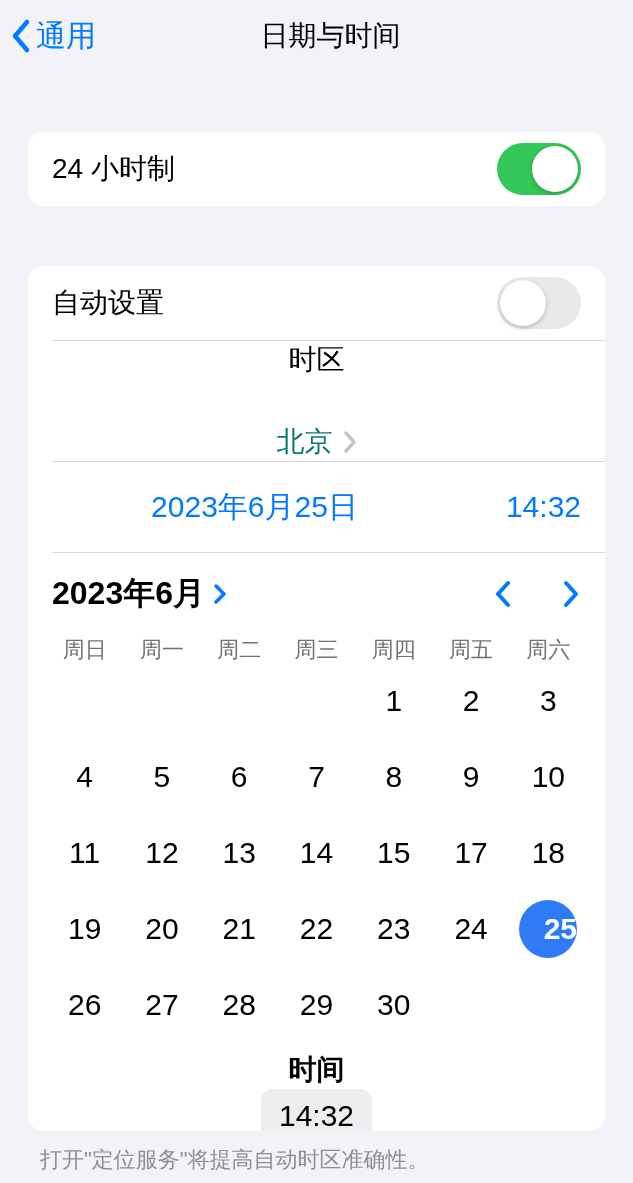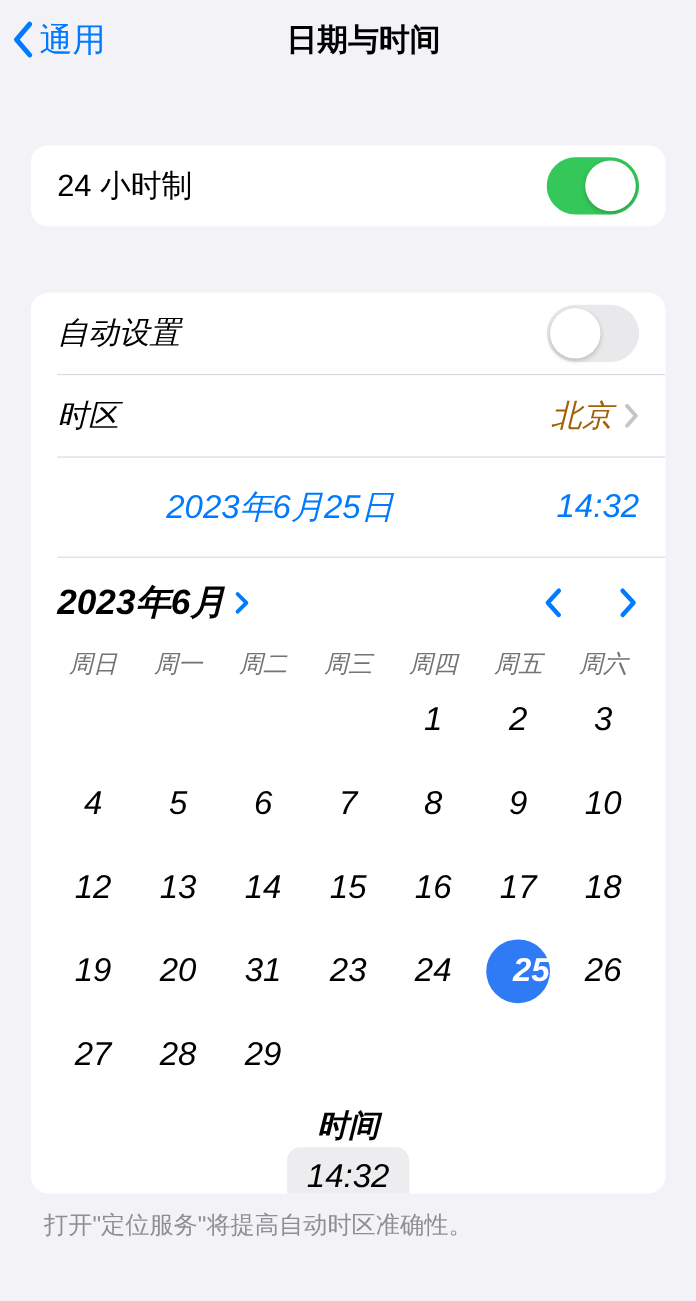--- a/index.html
+++ b/index.html
@@ -38,34 +38,33 @@
     .back-btn .chev {
       width: 24px;
       height: 40px;
       display: inline-flex;
       align-items: center;
       justify-content: center;
       margin-right: 4px;
     }
     .page-title {
       font-size: 28px;
-      font-weight: 700;
+      font-weight: 400;
     }
     .group {
       margin: 0 28px;
       background: #fff;
       border-radius: 16px;
       overflow: hidden;
     }
     .group.first {
       margin-top: 60px;
     }
     .group.second {
       margin-top: 60px;
-      font-style: italic;
     }
     .row {
       min-height: 74px;
       padding: 0 24px;
       display: flex;
       align-items: center;
       justify-content: space-between;
       gap: 44px;
     }
     .row-label {
@@ -95,29 +94,30 @@
       height: 46px;
       border-radius: 23px;
       background: #fff;
       top: 3px;
       box-shadow: 0 2px 5px rgba(0,0,0,0.2), 0 0 1px rgba(0,0,0,0.1);
     }
     .switch.on .knob { right: 3px; }
     .switch.off .knob { left: 3px; }
     .tz-row {
       cursor: pointer;
+      flex-direction: column;
     }
     .tz-right {
       display: flex;
       align-items: center;
       gap: 10px;
     }
     .tz-value {
       font-size: 28px;
-      color: #a16207;
+      color: #0f766e;
     }
     .disclosure {
       color: #c5c5c8;
       display: inline-flex;
     }
     .datetime-row {
       height: 90px;
       display: flex;
       align-items: center;
       padding: 0 24px;
@@ -344,48 +344,51 @@
       <div class="day">
         <span>8</span>
       </div>
       <div class="day">
         <span>9</span>
       </div>
       <div class="day">
         <span>10</span>
       </div>
       <div class="day">
+        <span>11</span>
+      </div>
+      <div class="day">
         <span>12</span>
       </div>
       <div class="day">
         <span>13</span>
       </div>
       <div class="day">
         <span>14</span>
       </div>
       <div class="day">
         <span>15</span>
       </div>
       <div class="day">
-        <span>16</span>
-      </div>
-      <div class="day">
         <span>17</span>
       </div>
       <div class="day">
         <span>18</span>
       </div>
       <div class="day">
         <span>19</span>
       </div>
       <div class="day">
         <span>20</span>
       </div>
       <div class="day">
-        <span>31</span>
+        <span>21</span>
+      </div>
+      <div class="day">
+        <span>22</span>
       </div>
       <div class="day">
         <span>23</span>
       </div>
       <div class="day">
         <span>24</span>
       </div>
       <div class="day selected">
         <span>25</span>
       </div>
@@ -393,20 +396,23 @@
         <span>26</span>
       </div>
       <div class="day">
         <span>27</span>
       </div>
       <div class="day">
         <span>28</span>
       </div>
       <div class="day">
         <span>29</span>
+      </div>
+      <div class="day">
+        <span>30</span>
       </div>
     </div>
   <div class="time-row">
     <div class="time-label">时间</div>
     <div class="time-pill">14:32</div>
   </div>
 </div>
 
 <div class="footer-note">打开"定位服务"将提高自动时区准确性。</div>
 

